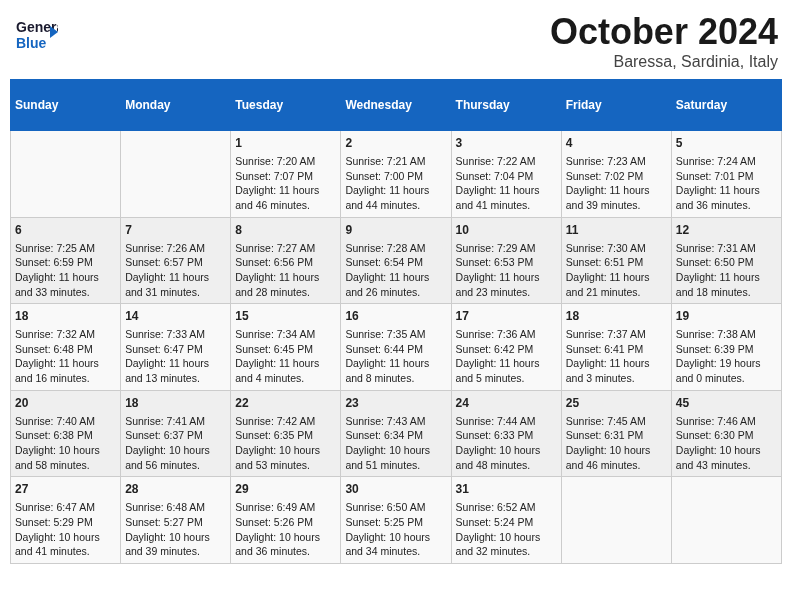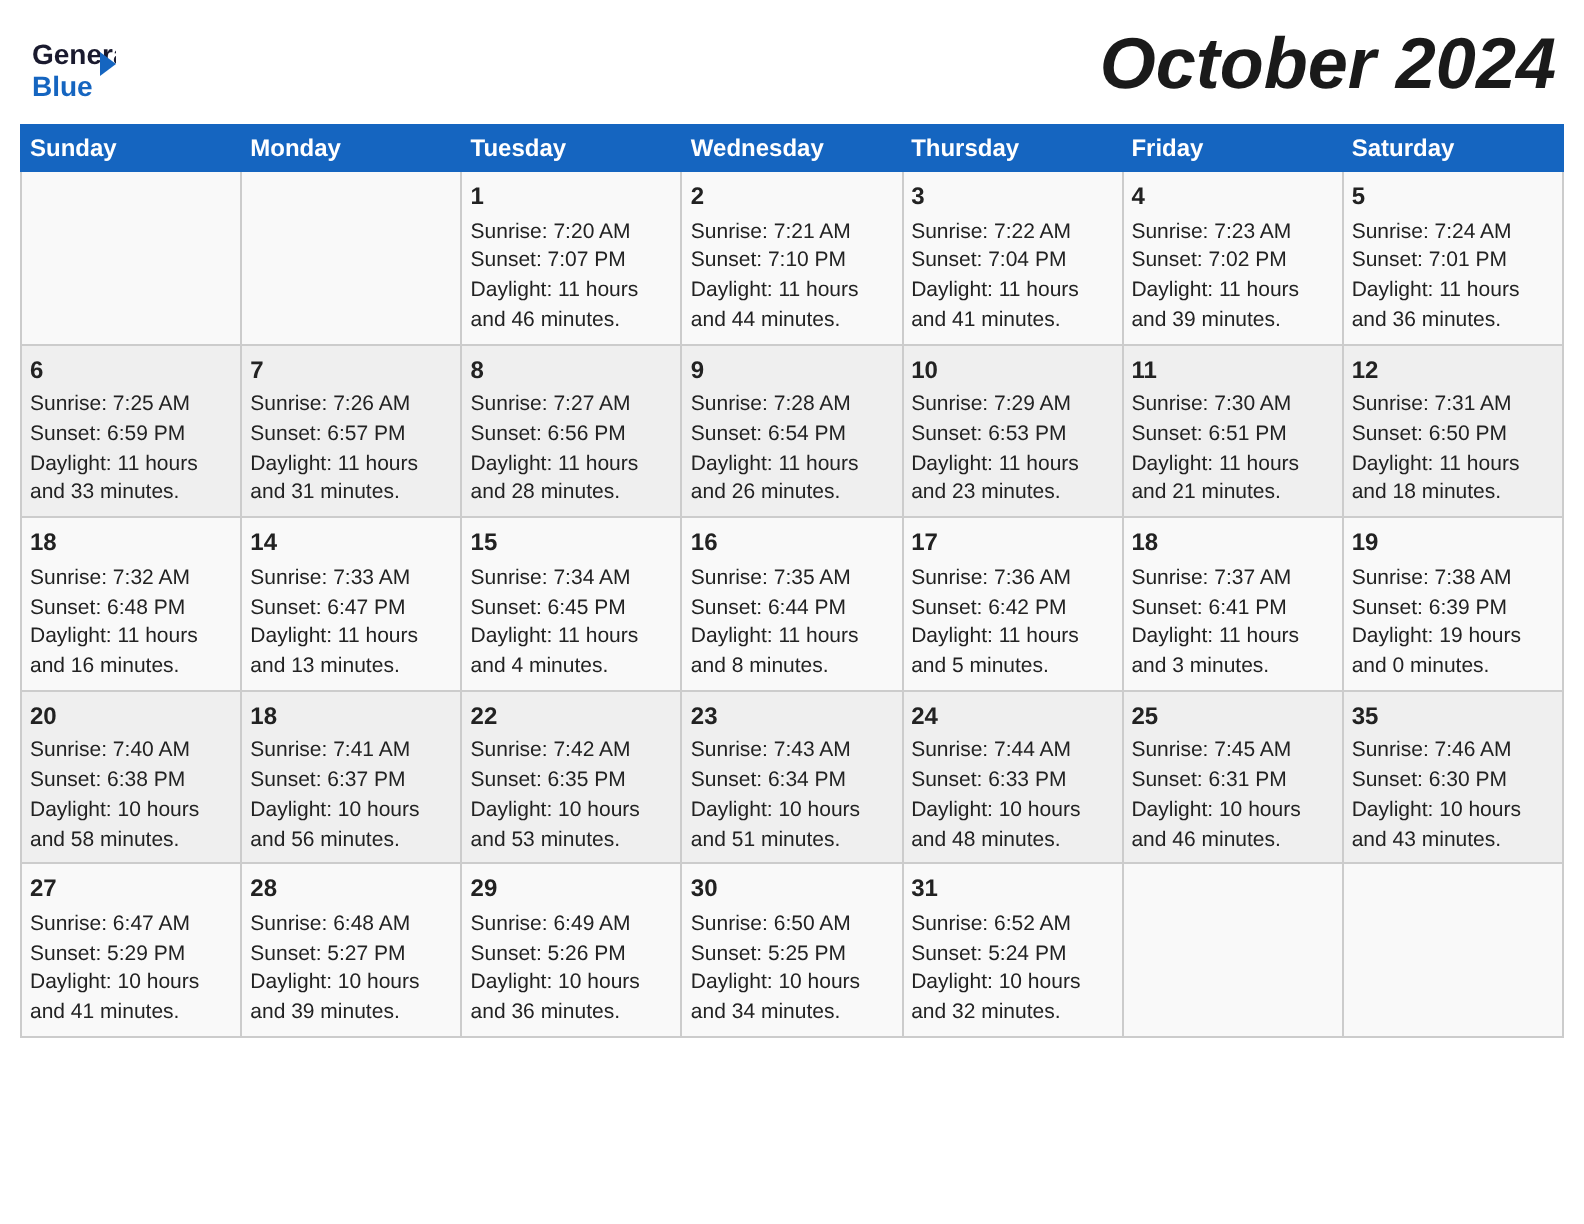--- a/index.html
+++ b/index.html
@@ -17,41 +17,40 @@
       margin-bottom: 8px;
       padding: 0 4px;
     }
     .logo {
       display: flex;
       flex-direction: column;
       align-items: flex-start;
     }
     .title-area {
       text-align: right;
-      font-style: italic;
     }
     .month-title {
       font-size: 36px;
       font-weight: bold;
       color: #1a1a1a;
       line-height: 1.2;
     }
     .location {
       font-size: 16px;
       color: #444;
     }
     table {
       width: 100%;
       border-collapse: collapse;
       font-size: 10.5px;
     }
     thead tr th {
       background-color: #1565c0;
       color: #fff;
-      padding: 4px 4px;
+      padding: 18px 4px;
       text-align: left;
       font-size: 12px;
       font-weight: bold;
       border: 1px solid #1565c0;
     }
     tbody tr td {
       border: 1px solid #ccc;
       vertical-align: top;
       padding: 4px 4px;
       width: calc(100% / 7);
@@ -85,20 +84,21 @@
     <div class="logo-wrapper">
       <svg width="44" height="44" viewBox="0 0 44 44">
         <text x="2" y="22" font-family="Arial" font-weight="bold" font-size="14" fill="#1a1a2e">General</text>
         <text x="2" y="38" font-family="Arial" font-weight="bold" font-size="14" fill="#1565c0">Blue</text>
         <polygon points="36,28 44,22 36,16" fill="#1565c0"></polygon>
       </svg>
     </div>
   </div>
   <div class="title-area">
     <div class="month-title">October 2024</div>
+    <div class="location">Baressa, Sardinia, Italy</div>
   </div>
 </div>
 
 <table>
   <thead>
     <tr id="days-header">
         <th>Sunday</th>
         <th>Monday</th>
         <th>Tuesday</th>
         <th>Wednesday</th>
@@ -113,21 +113,21 @@
         <td></td>
         <td>
           <span class="day-num">1</span>
           <div>Sunrise: 7:20 AM</div>
           <div>Sunset: 7:07 PM</div>
           <div>Daylight: 11 hours and 46 minutes.</div>
         </td>
         <td>
           <span class="day-num">2</span>
           <div>Sunrise: 7:21 AM</div>
-          <div>Sunset: 7:10 PM</div>
+          <div>Sunset: 7:00 PM</div>
           <div>Daylight: 11 hours and 44 minutes.</div>
         </td>
         <td>
           <span class="day-num">3</span>
           <div>Sunrise: 7:22 AM</div>
           <div>Sunset: 7:04 PM</div>
           <div>Daylight: 11 hours and 41 minutes.</div>
         </td>
         <td>
           <span class="day-num">4</span>
@@ -261,21 +261,21 @@
           <div>Sunset: 6:33 PM</div>
           <div>Daylight: 10 hours and 48 minutes.</div>
         </td>
         <td>
           <span class="day-num">25</span>
           <div>Sunrise: 7:45 AM</div>
           <div>Sunset: 6:31 PM</div>
           <div>Daylight: 10 hours and 46 minutes.</div>
         </td>
         <td>
-          <span class="day-num">35</span>
+          <span class="day-num">45</span>
           <div>Sunrise: 7:46 AM</div>
           <div>Sunset: 6:30 PM</div>
           <div>Daylight: 10 hours and 43 minutes.</div>
         </td>
       </tr>
       <tr>
         <td>
           <span class="day-num">27</span>
           <div>Sunrise: 6:47 AM</div>
           <div>Sunset: 5:29 PM</div>

